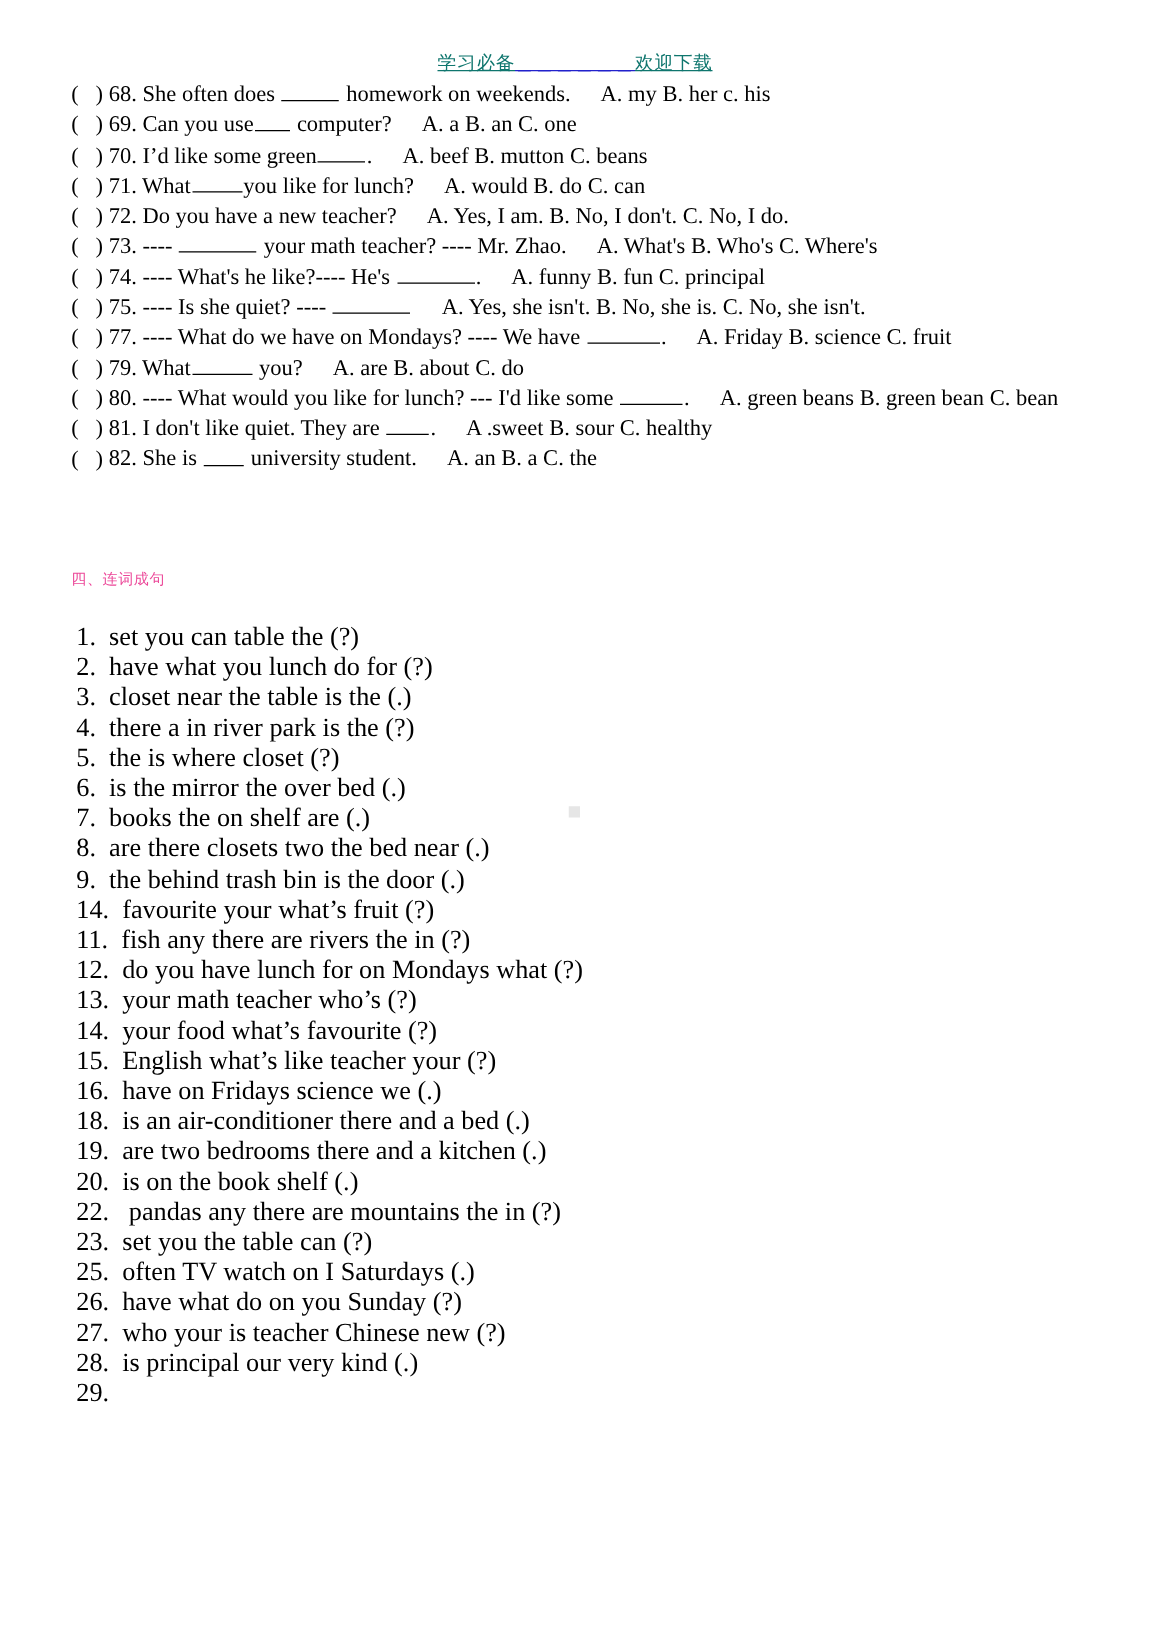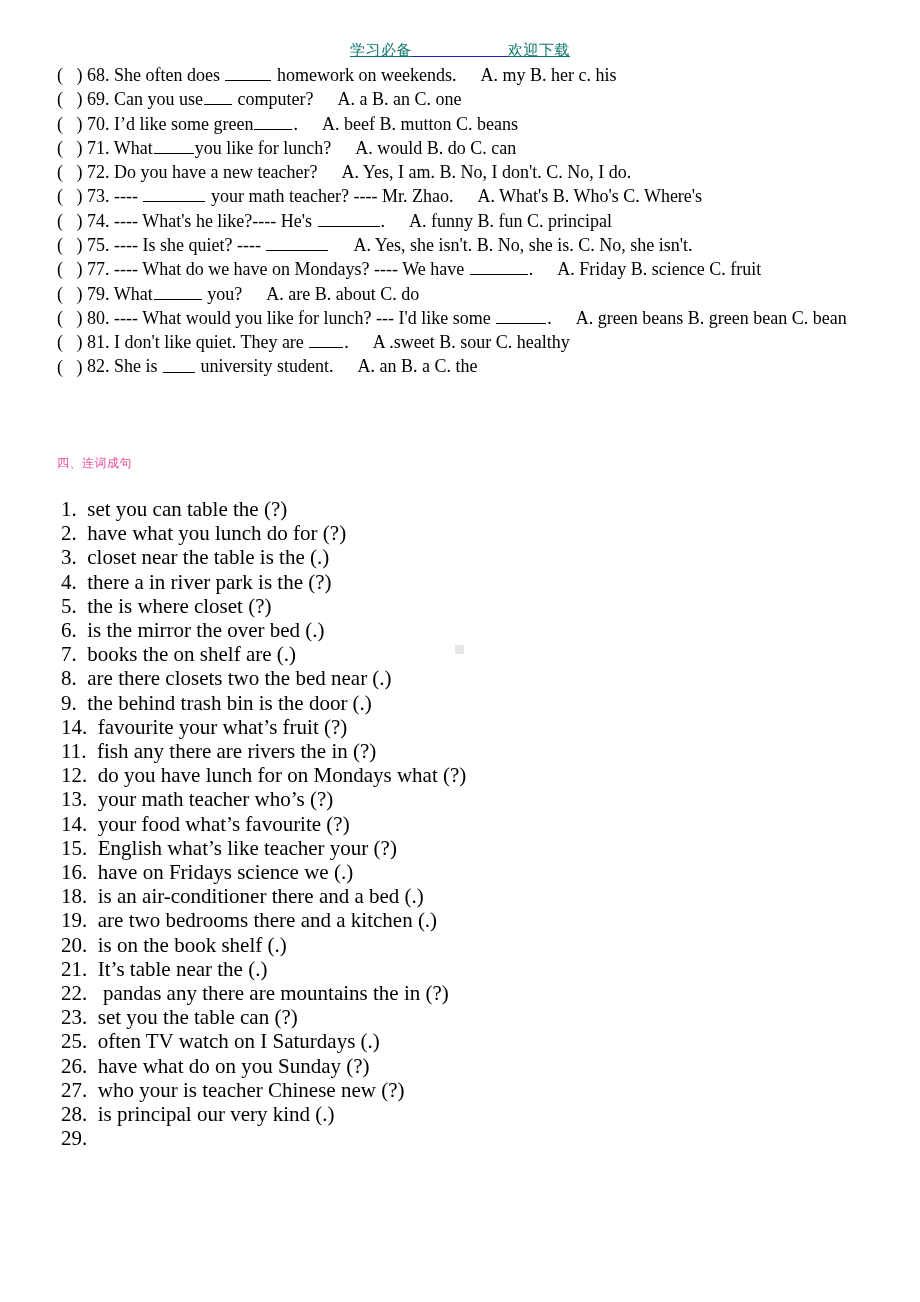--- a/index.html
+++ b/index.html
@@ -154,21 +154,20 @@
       <div class="wo-line"><span class="wo-num">14.</span><span>&nbsp;&nbsp;favourite    your    what’s   fruit   (?)</span></div>
       <div class="wo-line"><span class="wo-num">11.</span><span>&nbsp;&nbsp;fish   any    there    are   rivers    the   in   (?)</span></div>
       <div class="wo-line"><span class="wo-num">12.</span><span>&nbsp;&nbsp;do you  have  lunch   for   on   Mondays   what  (?)</span></div>
       <div class="wo-line"><span class="wo-num">13.</span><span>&nbsp;&nbsp;your    math    teacher     who’s (?)</span></div>
       <div class="wo-line"><span class="wo-num">14.</span><span>&nbsp;&nbsp;your    food    what’s    favourite    (?)</span></div>
       <div class="wo-line"><span class="wo-num">15.</span><span>&nbsp;&nbsp;English    what’s    like    teacher    your   (?)</span></div>
       <div class="wo-line"><span class="wo-num">16.</span><span>&nbsp;&nbsp;have   on   Fridays   science   we (.)</span></div>
       <div class="wo-line"><span class="wo-num">18.</span><span>&nbsp;&nbsp;is   an  air-conditioner  there  and   a bed (.)</span></div>
       <div class="wo-line"><span class="wo-num">19.</span><span>&nbsp;&nbsp;are   two   bedrooms   there  and  a  kitchen (.)</span></div>
       <div class="wo-line"><span class="wo-num">20.</span><span>&nbsp;&nbsp;is   on the   book   shelf  (.)</span></div>
-      <div class="wo-line"><span class="wo-num">21.</span><span>&nbsp;&nbsp;It’s   table  near   the (.)</span></div>
       <div class="wo-line"><span class="wo-num">22.</span><span>&nbsp;&nbsp; pandas   any   there   are   mountains   the  in (?)</span></div>
       <div class="wo-line"><span class="wo-num">23.</span><span>&nbsp;&nbsp;set   you   the   table   can  (?)</span></div>
       <div class="wo-line"><span class="wo-num">25.</span><span>&nbsp;&nbsp;often   TV   watch   on   I   Saturdays (.)</span></div>
       <div class="wo-line"><span class="wo-num">26.</span><span>&nbsp;&nbsp;have what do on you Sunday (?)</span></div>
       <div class="wo-line"><span class="wo-num">27.</span><span>&nbsp;&nbsp;who your is teacher  Chinese  new (?)</span></div>
       <div class="wo-line"><span class="wo-num">28.</span><span>&nbsp;&nbsp;is principal  our very kind (.)</span></div>
       <div class="wo-line"><span class="wo-num">29.</span><span>&nbsp;&nbsp;</span></div>
     </div>
 
   <div class="artifact"></div>

